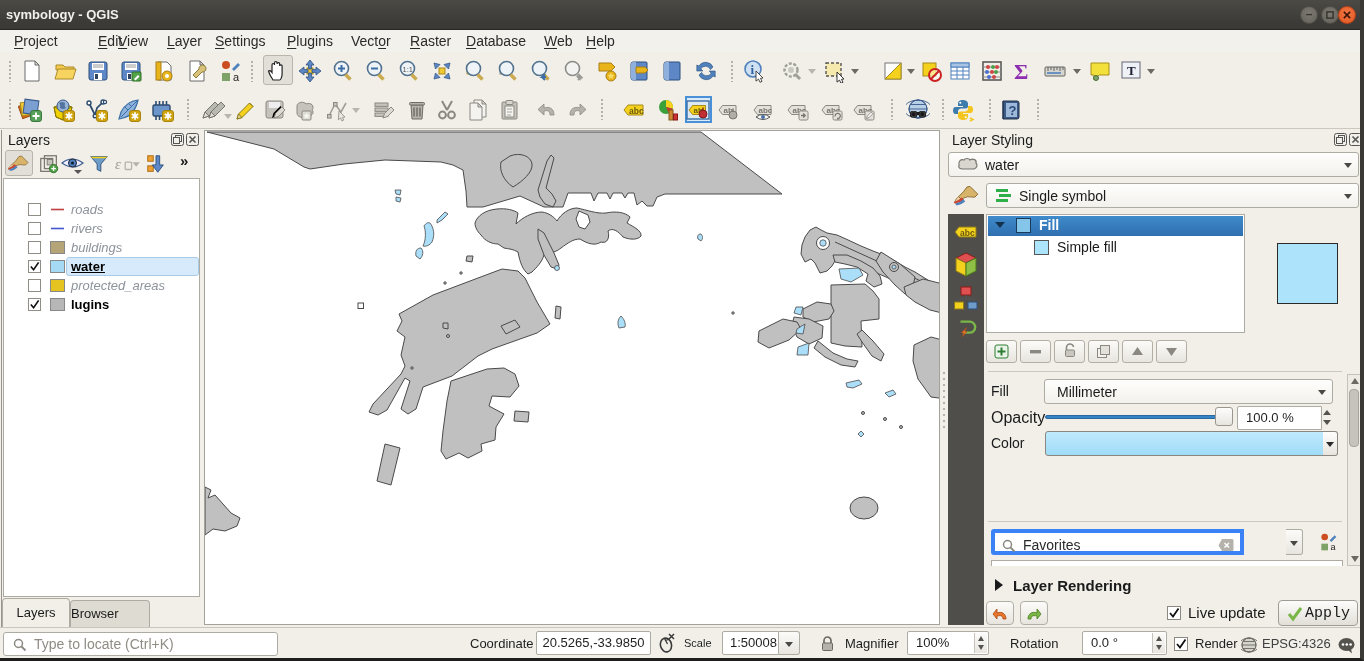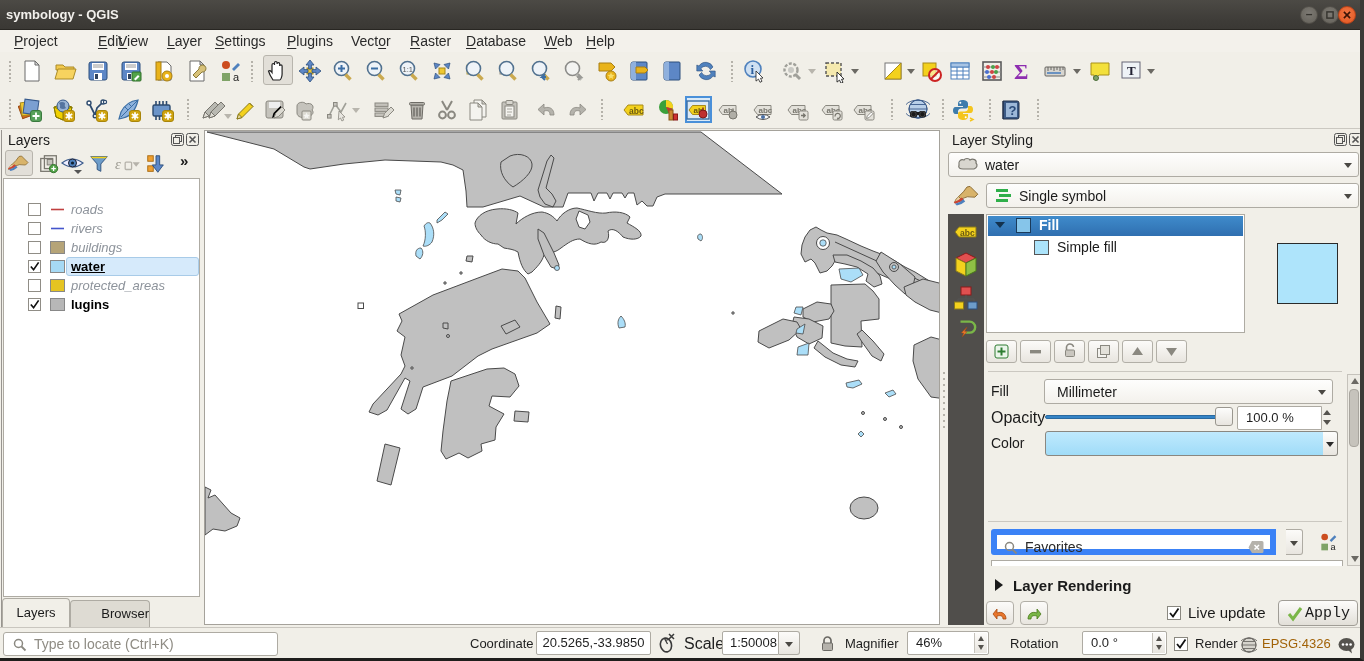--- a/index.html
+++ b/index.html
@@ -570,21 +570,21 @@
           <path d="M2 6 l3 3.5 L10.5 1.5" fill="none" stroke="#111" stroke-width="1.8"></path>
         </svg>
       </div>
       <svg class="lsym" style="border:none;" width="15" height="13" viewBox="0 0 15 13">
         <rect x="0.5" y="0.5" width="14" height="12" fill="#b7b7b7" stroke="#888"></rect>
       </svg>
       <span class="lnameb">lugins</span>
     </div>
 </div>
 <div class="abs" style="left:2px;top:598px;width:68px;height:29px;background:#f1efe8;border:1px solid #aeaba3;border-bottom:none;border-radius:4px 4px 0 0;text-align:center;font-size:13px;line-height:28px;color:#1a1a1a;z-index:3;">Layers</div>
-<div class="abs" style="left:70px;top:600px;width:80px;height:27px;background:#dedbd3;border:1px solid #aeaba3;border-bottom:none;border-radius:4px 4px 0 0;text-align:right;font-size:13px;line-height:26px;color:#1a1a1a;">Browser</div>
+<div class="abs" style="left:70px;top:600px;width:80px;height:27px;background:#dedbd3;border:1px solid #aeaba3;border-bottom:none;border-radius:4px 4px 0 0;text-align:left;font-size:13px;line-height:26px;color:#1a1a1a;">Browser</div>
 <div class="abs" id="map"><svg width="734" height="493" viewBox="0 0 734 493">
 <path d="M2,1 L496,1 L577,63 L460,63 L452,66 L448,75 L442,75 L437,70 L432,74 L429,62 L423,62 L420,67 L417,62 L408,62 L405,68 L402,62 L393,62 L389,70 L386,62 L363,62 L358,76 L339,76 L315,65 L278,76 L262,76 L261,60 L258,39 L248,34 L236,31 L180,29 L139,33 L105,38 L99,36 L69,18 Z" fill="#c0c0c0" stroke="#4a4a4a" stroke-width="1"></path>
 <path d="M305,25 C315,21 326,25 327,33 C328,41 318,50 308,56 C299,50 294,40 296,31 Z" fill="none" stroke="#4a4a4a" stroke-width="1"></path>
 <path d="M333,59 L342,30 L346,24 L349,27 L341,57 L347,63 L351,70 L348,76 L340,73 L335,66 Z" fill="none" stroke="#4a4a4a" stroke-width="1"></path>
 <path fill-rule="evenodd" d="M270,92 C272,85 280,79 292,78 C301,77 309,79 313,82 L311,93 C317,87 327,81 337,81 C344,82 349,86 352,90 C356,83 364,77 372,77 C382,79 392,83 401,82 C410,80 420,81 425,86 L422,92 C429,96 437,100 436,105 C433,109 425,109 418,106 C414,101 408,96 403,100 C405,107 402,113 396,111 C390,115 383,113 375,108 C368,108 363,112 356,117 C351,121 345,123 341,120 L339,124 C337,131 332,136 327,141 L323,143 C318,139 315,132 313,121 C308,118 304,118 299,117 L293,113 C287,113 280,110 276,104 C272,100 270,96 270,92 Z M374,80 L383,84 L385,91 L380,98 L374,96 L371,88 Z" fill="#c0c0c0" stroke="#4a4a4a" stroke-width="1"></path>
 <path d="M333,98 L339,102 L349,122 L354,134 L352,138 L346,136 L339,124 L333,108 Z" fill="#c0c0c0" stroke="#4a4a4a" stroke-width="1"></path>
 <circle cx="352" cy="137" r="2.5" fill="#abdef8" stroke="#4a4a4a" stroke-width="0.8"></circle>
 <path d="M194,183 L228,164 L273,147 L297,138 L313,140 L320,147 L332,171 L345,193 L332,202 L287,218 L273,225 L247,245 L218,256 L211,278 L203,283 L196,278 L205,250 L200,247 L182,279 L173,284 L164,281 L168,273 L196,243 L200,235 L196,224 L200,206 L192,200 L197,190 Z" fill="#c0c0c0" stroke="#4a4a4a" stroke-width="1"></path>
 <path d="M296,195 L310,189 L315,196 L301,203 Z" fill="none" stroke="#4a4a4a" stroke-width="1"></path>
 <path d="M246,250 L282,238 L299,237 L310,243 L314,255 L305,266 L287,265 L284,275 L299,283 L291,296 L290,309 L276,313 L277,320 L263,327 L254,322 L241,328 L236,320 L238,300 L242,270 Z" fill="#c0c0c0" stroke="#4a4a4a" stroke-width="1"></path>
@@ -735,21 +735,21 @@
 <div class="abs" style="left:1322px;top:406px;width:11px;height:24px;">
 <div style="position:absolute;top:4px;left:1px;width:0;height:0;border-left:4px solid transparent;border-right:4px solid transparent;border-bottom:5px solid #55534e;"></div>
 <div style="position:absolute;top:14px;left:1px;width:0;height:0;border-left:4px solid transparent;border-right:4px solid transparent;border-top:5px solid #55534e;"></div>
   </div>
 <span class="abs" style="left:991px;top:435px;font-size:14px;color:#1a1a1a;">Color</span>
 <div class="abs" style="left:1045px;top:431px;width:279px;height:25px;background:linear-gradient(#bfe9fd,#a0dcf8);border:1px solid #8a8780;border-radius:3px 0 0 3px;"></div>
 <div class="abs" style="left:1323px;top:431px;width:15px;height:25px;background:linear-gradient(#fdfdfc,#e8e5df);border:1px solid #8a8780;border-left:none;border-radius:0 3px 3px 0;">
     <div style="position:absolute;top:10px;left:3px;width:0;height:0;border-left:4px solid transparent;border-right:4px solid transparent;border-top:5px solid #2a2a2a;"></div>
   </div>
 <div class="abs" style="left:988px;top:521px;width:354px;height:1px;background:#cbc8c1;"></div>
-<div class="abs" style="left:991px;top:529px;width:285px;height:26px;background:#fff;border:6px solid #3b82f6;border-radius:3px 0 0 3px;">
+<div class="abs" style="left:991px;top:529px;width:253px;height:26px;background:#fff;border:4px solid #3b82f6;border-radius:3px 0 0 3px;">
 <svg style="position:absolute;left:7px;top:6px;" width="14" height="14" viewBox="0 0 14 14">
       <circle cx="5.5" cy="5.5" r="4" fill="none" stroke="#8a8880" stroke-width="1.5"></circle>
       <path d="M8.5 8.5 l4 4" stroke="#8a8880" stroke-width="1.8"></path>
     </svg>
 <span style="position:absolute;left:28px;line-height:24px;font-size:14px;color:#2a2a2a;">Favorites</span>
 <svg style="position:absolute;right:6px;top:5px;" width="16" height="15" viewBox="0 0 16 15">
       <path d="M4 1 h10 a1.5 1.5 0 0 1 1.5 1.5 v9 a1.5 1.5 0 0 1 -1.5 1.5 H4 L0.5 7.5 Z" fill="#b5b2ab"></path>
       <path d="M6.5 5 l4.5 4.5 M11 5 l-4.5 4.5" stroke="#fff" stroke-width="1.5"></path>
     </svg>
   </div>
@@ -802,34 +802,34 @@
       </svg>
 <span style="position:absolute;left:30px;line-height:23px;font-size:14px;color:#8f8c84;">Type to locate (Ctrl+K)</span>
     </div>
 <span style="position:absolute;left:470px;top:0;font-size:13px;color:#1e1e1e;line-height:31px;">Coordinate</span>
 <div style="position:absolute;left:536px;top:3px;width:115px;height:24px;background:#fff;border:1px solid #aeaba3;border-radius:2px;font-size:13px;color:#1e1e1e;text-align:center;line-height:22px;">20.5265,-33.9850</div>
 <svg style="position:absolute;left:657px;top:5px;" width="21" height="21" viewBox="0 0 21 21">
       <ellipse cx="9" cy="12" rx="5.5" ry="7" fill="none" stroke="#3a3a3a" stroke-width="1.6" transform="rotate(-15 9 12)"></ellipse>
       <path d="M7.5 5.5 l3 5.5 M8.6 7.5 l4 -1.5" stroke="#3a3a3a" stroke-width="1.3" fill="none"></path>
       <path d="M12 1 l5 5 M17 1 l-5 5" stroke="#3a3a3a" stroke-width="1.5"></path>
     </svg>
-<span style="position:absolute;left:684px;top:0;font-size:16px;color:#1e1e1e;line-height:31px;">Scale</span>
+<span style="position:absolute;left:684px;top:0;font-size:11px;color:#1e1e1e;line-height:31px;">Scale</span>
 <div style="position:absolute;left:722px;top:3px;width:57px;height:24px;background:#fff;border:1px solid #aeaba3;border-radius:2px 0 0 2px;">
       <span style="position:absolute;left:7px;line-height:22px;font-size:13px;color:#1e1e1e;">1:50008</span>
     </div>
 <div style="position:absolute;left:779px;top:3px;width:21px;height:24px;background:linear-gradient(#fcfbf9,#e8e5df);border:1px solid #aeaba3;border-left:none;border-radius:0 3px 3px 0;">
       <div style="position:absolute;top:10px;left:6px;width:0;height:0;border-left:4px solid transparent;border-right:4px solid transparent;border-top:5px solid #4a4843;"></div>
     </div>
 <svg style="position:absolute;left:820px;top:7px;" width="15" height="17" viewBox="0 0 15 17">
       <path d="M4 8 V5.5 a3.5 3.5 0 0 1 7 0 V8" fill="none" stroke="#6b6964" stroke-width="1.7"></path>
       <rect x="2.5" y="8" width="10" height="7.5" rx="1" fill="#b5b2ab" stroke="#6b6964"></rect>
     </svg>
 <span style="position:absolute;left:845px;top:0;font-size:13px;color:#1e1e1e;line-height:31px;">Magnifier</span>
 <div style="position:absolute;left:907px;top:3px;width:82px;height:24px;background:#fff;border:1px solid #aeaba3;border-radius:2px;">
-      <span style="position:absolute;left:8px;line-height:22px;font-size:13px;color:#1e1e1e;">46%</span>
+      <span style="position:absolute;left:8px;line-height:22px;font-size:13px;color:#1e1e1e;">100%</span>
 <div style="position:absolute;right:1px;top:1px;width:13px;height:20px;background:linear-gradient(#fcfbf9,#e8e5df);border-left:1px solid #c5c2bb;"></div>
 <div style="position:absolute;right:4px;top:4px;width:0;height:0;border-left:3.5px solid transparent;border-right:3.5px solid transparent;border-bottom:5px solid #55534e;"></div>
 <div style="position:absolute;right:4px;top:13px;width:0;height:0;border-left:3.5px solid transparent;border-right:3.5px solid transparent;border-top:5px solid #55534e;"></div>
     </div>
 <span style="position:absolute;left:1010px;top:0;font-size:13px;color:#1e1e1e;line-height:31px;">Rotation</span>
 <div style="position:absolute;left:1082px;top:3px;width:85px;height:24px;background:#fff;border:1px solid #aeaba3;border-radius:2px;">
       <span style="position:absolute;left:8px;line-height:22px;font-size:13px;color:#1e1e1e;">0.0 °</span>
 <div style="position:absolute;right:1px;top:1px;width:13px;height:20px;background:linear-gradient(#fcfbf9,#e8e5df);border-left:1px solid #c5c2bb;"></div>
 <div style="position:absolute;right:4px;top:4px;width:0;height:0;border-left:3.5px solid transparent;border-right:3.5px solid transparent;border-bottom:5px solid #55534e;"></div>
 <div style="position:absolute;right:4px;top:13px;width:0;height:0;border-left:3.5px solid transparent;border-right:3.5px solid transparent;border-top:5px solid #55534e;"></div>
@@ -837,21 +837,21 @@
 <div style="position:absolute;left:1174px;top:9px;width:14px;height:14px;background:#fff;border:1px solid #8a8880;">
       <svg width="12" height="12" viewBox="0 0 12 12" style="position:absolute;left:0;top:0;">
         <path d="M2 6 l3 3.5 L10.5 1.5" fill="none" stroke="#111" stroke-width="1.8"></path>
       </svg>
     </div>
 <span style="position:absolute;left:1195px;top:0;font-size:13px;color:#1e1e1e;line-height:31px;">Render</span>
 <svg style="position:absolute;left:1241px;top:9px;" width="16" height="16" viewBox="0 0 16 16">
       <circle cx="8" cy="8" r="7" fill="#d5d3cc" stroke="#6b6964"></circle>
       <path d="M8 1 a7 7 0 0 1 0 14 a10 7 0 0 0 0 -14 M8 1 a7 7 0 0 0 0 14 a10 7 0 0 1 0 -14 M1 8 h14 M2 4.5 h12 M2 11.5 h12" fill="none" stroke="#6b6964" stroke-width="0.9"></path>
     </svg>
-<span style="position:absolute;left:1262px;top:0;font-size:13px;color:#a16207;line-height:31px;text-align:right;">EPSG:4326</span>
+<span style="position:absolute;left:1262px;top:0;font-size:13px;color:#404040;line-height:31px;text-align:right;">EPSG:4326</span>
 <svg style="position:absolute;left:1338px;top:9px;" width="18" height="17" viewBox="0 0 18 17">
       <ellipse cx="8.5" cy="7.5" rx="8" ry="6.5" fill="#55534e"></ellipse>
       <path d="M10 13 l4 3.5 -1 -4.5 z" fill="#55534e"></path>
       <circle cx="5" cy="7.5" r="1.3" fill="#fff"></circle>
       <circle cx="8.8" cy="7.5" r="1.3" fill="#fff"></circle>
       <circle cx="12.6" cy="7.5" r="1.3" fill="#fff"></circle>
     </svg>
 </div>
 <div class="abs" id="winborder"></div>
 </body></html>

